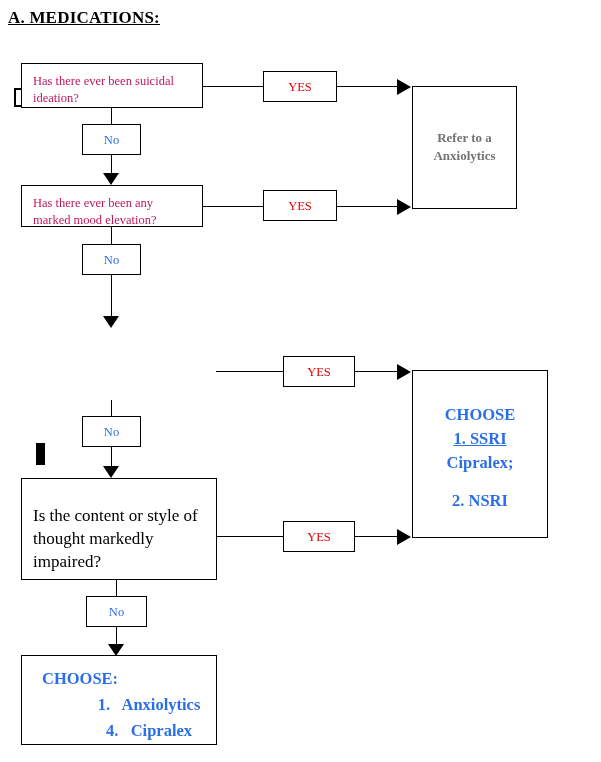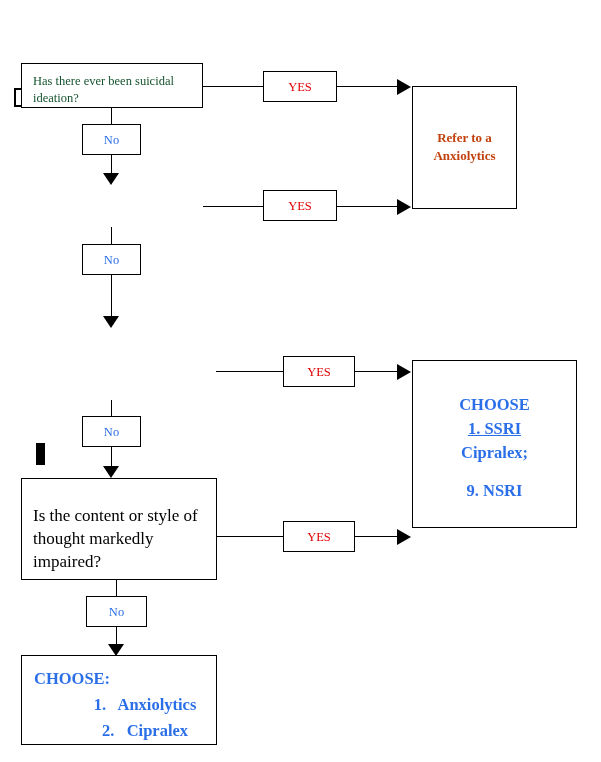--- a/index.html
+++ b/index.html
@@ -30,21 +30,21 @@
     position: absolute;
     box-sizing: border-box;
     border: 1px solid #000000;
     background: #ffffff;
   }
   .box-text {
     position: absolute;
     box-sizing: border-box;
   }
   .q-red {
-    color: #14532d;
+    color: #be185d;
     font-size: 12.5px;
     line-height: 17px;
     padding: 9px 0 0 11px;
   }
   .q-black {
     color: #000000;
     font-size: 17px;
     line-height: 23px;
     padding: 8px 0 0 11px;
   }
@@ -56,21 +56,21 @@
     line-height: 30px;
   }
   .no-label {
     color: #2b6fe8;
     font-size: 12.5px;
     width: 100%;
     text-align: center;
     line-height: 30px;
   }
   .refer-text {
-    color: #c2410c;
+    color: #737373;
     font-size: 13px;
     font-weight: bold;
     line-height: 18px;
     text-align: center;
     width: 100%;
   }
   .choose-right {
     color: #2b6fe8;
     font-size: 16.5px;
     font-weight: bold;
@@ -132,20 +132,21 @@
   .blackblock {
     position: absolute;
     background: #000000;
   }
 </style>
 </head>
 <body>
 
 <div id="canvas">
 
+  <div class="title">A. MEDICATIONS:</div>
 
   <div class="ibeam" style="left:14px; top:88px;"></div>
 
   <div class="box" style="left:21px; top:63px; width:182px; height:45px;">
     <div class="box-text q-red" style="left:0; top:0; width:170px;">Has there ever been suicidal ideation?</div>
   </div>
 
   <div class="line-h" style="left:203px; top:86px; width:60px;"></div>
   <div class="box" style="left:263px; top:71px; width:74px; height:31px;">
     <div class="yes-label">YES</div>
@@ -153,20 +154,23 @@
   <div class="line-h" style="left:337px; top:86px; width:62px;"></div>
   <div class="arrow-right" style="left:397px; top:79px;"></div>
 
   <div class="line-v" style="left:111px; top:108px; height:16px;"></div>
   <div class="box" style="left:82px; top:124px; width:59px; height:31px;">
     <div class="no-label">No</div>
   </div>
   <div class="line-v" style="left:111px; top:155px; height:20px;"></div>
   <div class="arrow-down" style="left:103px; top:173px;"></div>
 
+  <div class="box" style="left:21px; top:185px; width:182px; height:42px;">
+    <div class="box-text q-red" style="left:0; top:0; width:170px;">Has there ever been any marked mood elevation?</div>
+  </div>
 
   <div class="line-h" style="left:203px; top:206px; width:60px;"></div>
   <div class="box" style="left:263px; top:190px; width:74px; height:31px;">
     <div class="yes-label">YES</div>
   </div>
   <div class="line-h" style="left:337px; top:206px; width:62px;"></div>
   <div class="arrow-right" style="left:397px; top:199px;"></div>
 
   <div class="line-v" style="left:111px; top:227px; height:17px;"></div>
   <div class="box" style="left:82px; top:244px; width:59px; height:31px;">
@@ -208,30 +212,30 @@
   <div class="line-h" style="left:355px; top:536px; width:45px;"></div>
   <div class="arrow-right" style="left:397px; top:529px;"></div>
 
   <div class="line-v" style="left:116px; top:580px; height:16px;"></div>
   <div class="box" style="left:86px; top:596px; width:61px; height:31px;">
     <div class="no-label">No</div>
   </div>
   <div class="line-v" style="left:116px; top:627px; height:20px;"></div>
   <div class="arrow-down" style="left:108px; top:644px;"></div>
 
-  <div class="box" style="left:412px; top:360px; width:165px; height:168px;">
+  <div class="box" style="left:412px; top:370px; width:136px; height:168px;">
     <div class="choose-right" style="position:absolute; left:0; top:32px;">CHOOSE</div>
     <div class="choose-right" style="position:absolute; left:0; top:56px;text-decoration:underline;">1. SSRI</div>
     <div class="choose-right" style="position:absolute; left:0; top:80px;">Cipralex;</div>
-    <div class="choose-right" style="position:absolute; left:0; top:118px;">9. NSRI</div>
-  </div>
-
-  <div class="box" style="left:21px; top:655px; width:196px; height:90px;">
+    <div class="choose-right" style="position:absolute; left:0; top:118px;">2. NSRI</div>
+  </div>
+
+  <div class="box" style="left:21px; top:655px; width:196px; height:90px;padding-left:8px;">
     <div class="choose-bottom">
       <div>CHOOSE:</div>
       <ol>
         <li>1.   Anxiolytics</li>
-        <li>2.   Cipralex</li>
+        <li>4.   Cipralex</li>
       </ol>
     </div>
   </div>
 
 </div>
 
 </body></html>

